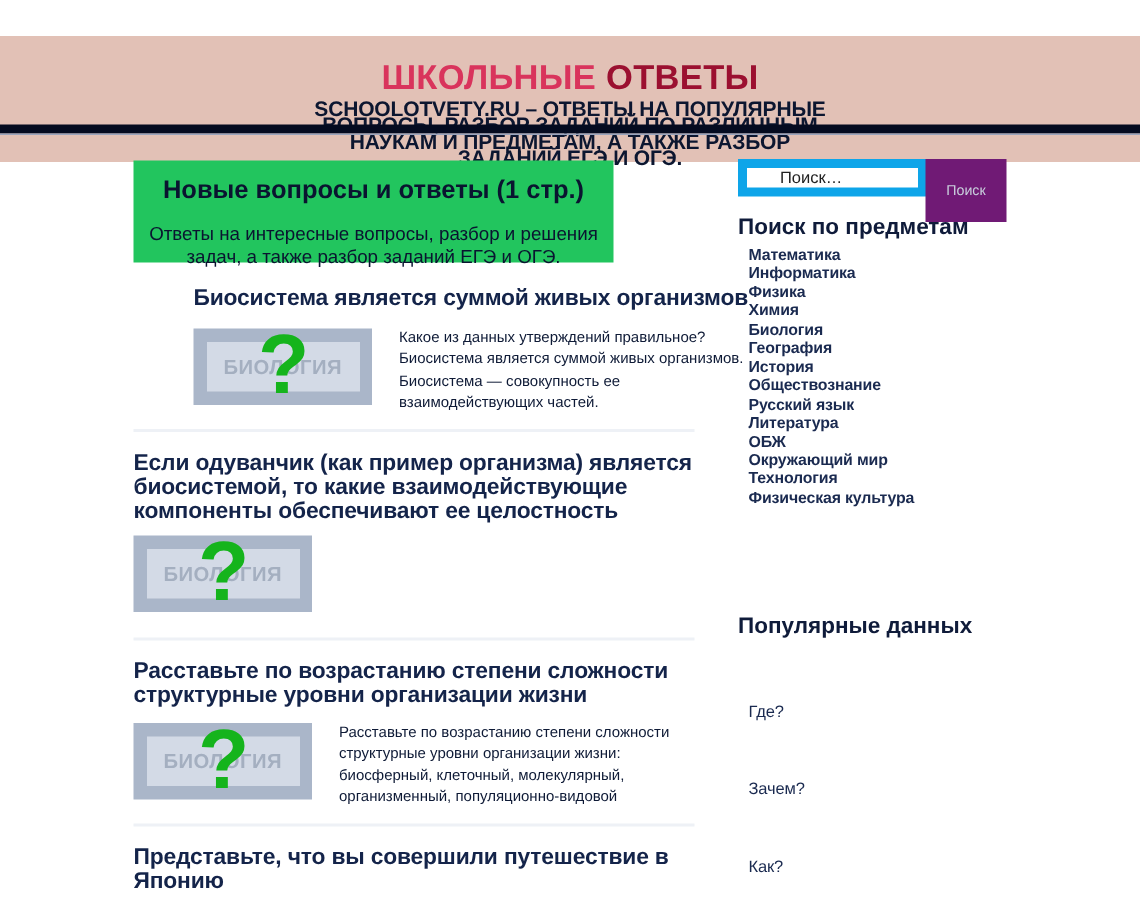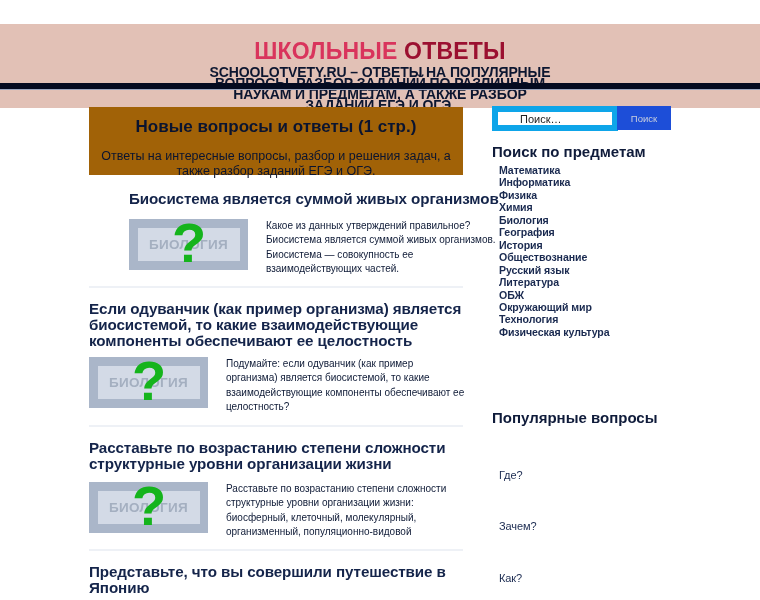--- a/index.html
+++ b/index.html
@@ -24,21 +24,21 @@
     .header-bar {
       position: absolute; left: 0; top: 83px; width: 760px; height: 6px; background: #050b20;
     }
     .header-bar-edge {
       position: absolute; left: 0; top: 89px; width: 760px; height: 1px; background: #9aa5be;
     }
 
     .main { position: absolute; left: 89px; top: 107px; width: 374px; }
 
     .intro-box {
-      background: #a16207; width: 374px; height: 68px; text-align: center; padding-top: 10px;
+      background: #22c55e; width: 320px; height: 68px; text-align: center; padding-top: 10px;
     }
     .intro-title { font-size: 17px; font-weight: bold; color: #0a1430; line-height: 20px; }
     .intro-text { font-size: 12.5px; color: #0a1430; line-height: 15px; margin-top: 12px; padding: 0 10px; }
 
     .post { position: absolute; left: 0; width: 374px; }
     .post-title {
       font-size: 15.2px; font-weight: bold; color: #14244a; line-height: 16px; letter-spacing: -0.1px;
       cursor: pointer;
     }
     .post-body { position: relative; margin-top: 11px; height: 52px; }
@@ -66,22 +66,22 @@
     }
 
     .sidebar { position: absolute; left: 492px; top: 106px; width: 180px; }
     .search-input {
       position: absolute; left: 0; top: 0; width: 126px; height: 25px;
       border: 6px solid #0ea5e9; background: #fff; font-family: "Liberation Sans", sans-serif;
       font-size: 11px; color: #222; padding-left: 22px; outline: none;
     }
     .search-input::placeholder { color: #222; }
     .search-button {
-      position: absolute; left: 125px; top: 0; width: 54px; height: 24px;
-      background: #1d4ed8; color: #c9cfdd; border: none;
+      position: absolute; left: 125px; top: 0; width: 54px; height: 42px;
+      background: #701a75; color: #c9cfdd; border: none;
       font-family: "Liberation Sans", sans-serif; font-size: 9.5px; cursor: pointer;
     }
     .widget-title {
       position: absolute; left: 0; font-size: 15px; font-weight: bold; color: #0f1b3a; line-height: 18px;
     }
     .widget-list { position: absolute; left: 7px; list-style: none; }
     .widget-list li {
       font-size: 10.6px; line-height: 12.45px; color: #1a2a50; font-weight: bold; cursor: pointer;
       letter-spacing: -0.1px;
     }
@@ -121,21 +121,20 @@
 <div class="divider" style="left:89px; top:286px;"></div>
 
 <article class="post" style="left:89px; top:301px;">
   <h2 class="post-title">Если одуванчик (как пример организма) является биосистемой, то какие взаимодействующие компоненты обеспечивают ее целостность</h2>
   <div class="post-body" style="margin-top:8px;">
     <div class="thumb">
       <div class="thumb-inner"></div>
       <div class="thumb-text">БИОЛОГИЯ</div>
       <div class="thumb-q">?</div>
     </div>
-    <div class="excerpt">Подумайте: если одуванчик (как пример организма) является биосистемой, то какие взаимодействующие компоненты обеспечивают ее целостность?</div>
   </div>
 </article>
 <div class="divider" style="left:89px; top:425px;"></div>
 
 <article class="post" style="left:89px; top:440px;">
   <h2 class="post-title">Расставьте по возрастанию степени сложности структурные уровни организации жизни</h2>
   <div class="post-body" style="margin-top:10px;">
     <div class="thumb">
       <div class="thumb-inner"></div>
       <div class="thumb-text">БИОЛОГИЯ</div>
@@ -165,21 +164,21 @@
     <li>История</li>
     <li>Обществознание</li>
     <li>Русский язык</li>
     <li>Литература</li>
     <li>ОБЖ</li>
     <li>Окружающий мир</li>
     <li>Технология</li>
     <li>Физическая культура</li>
   </ul>
 
-  <h3 class="widget-title" style="top:303px;">Популярные вопросы</h3>
+  <h3 class="widget-title" style="top:303px;">Популярные данных</h3>
   <ul class="widget-list normal" style="top:324px;">
     <li>Где?</li>
     <li>Зачем?</li>
     <li>Как?</li>
     <li>Какие?</li>
     <li>Когда?</li>
     <li>Кто?</li>
     <li>Почему?</li>
     <li>Сколько?</li>
     <li>Что?</li>

